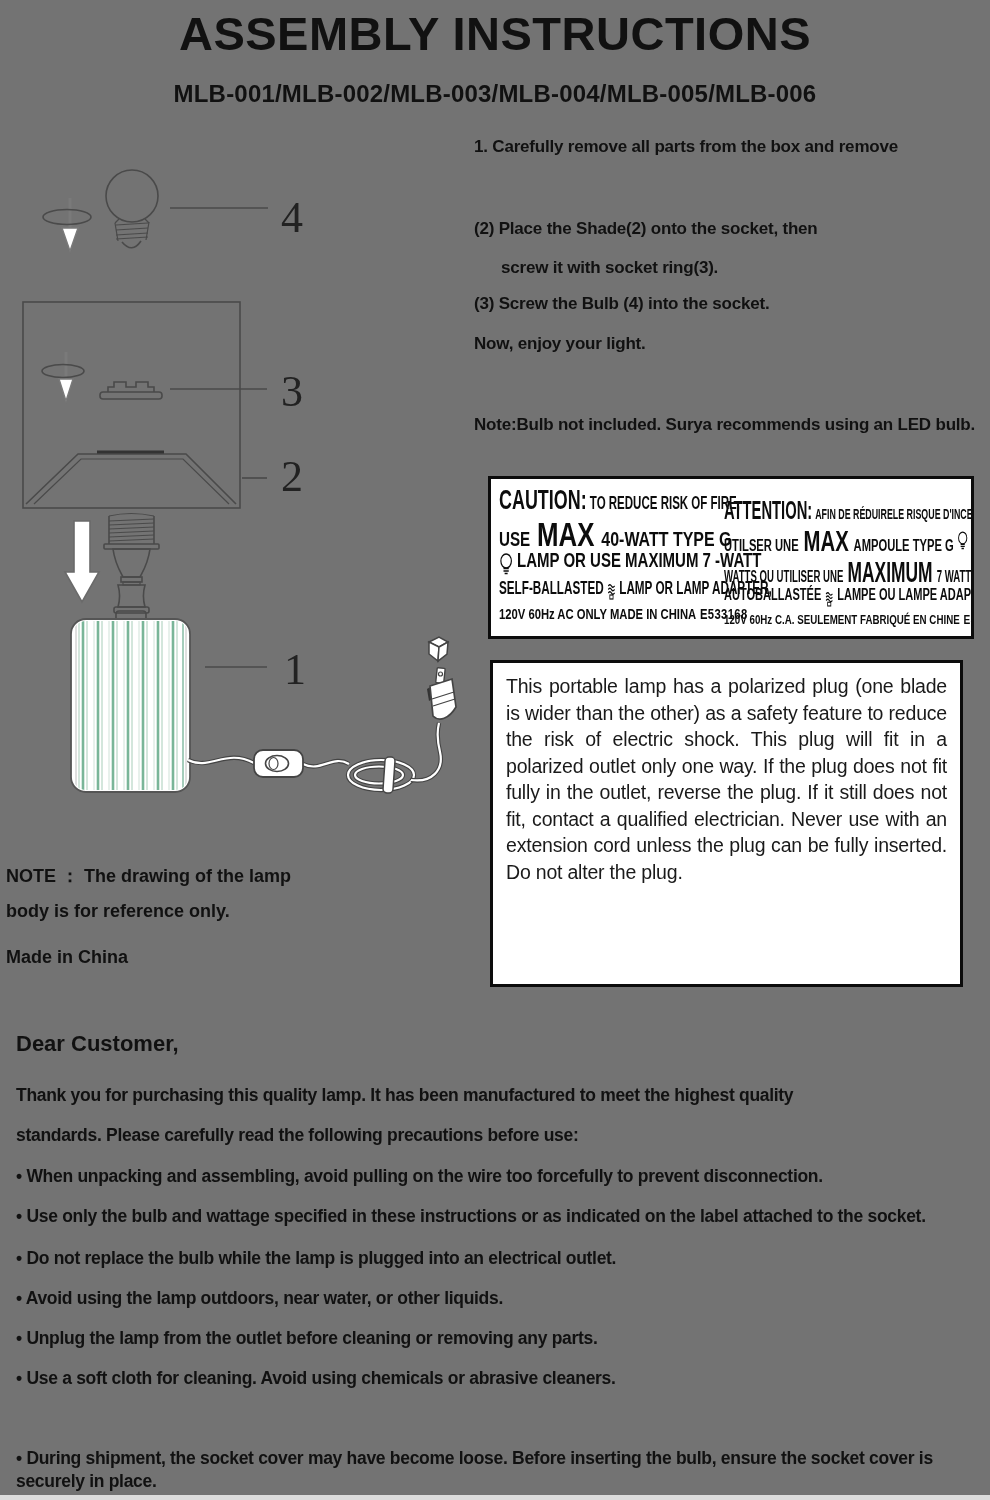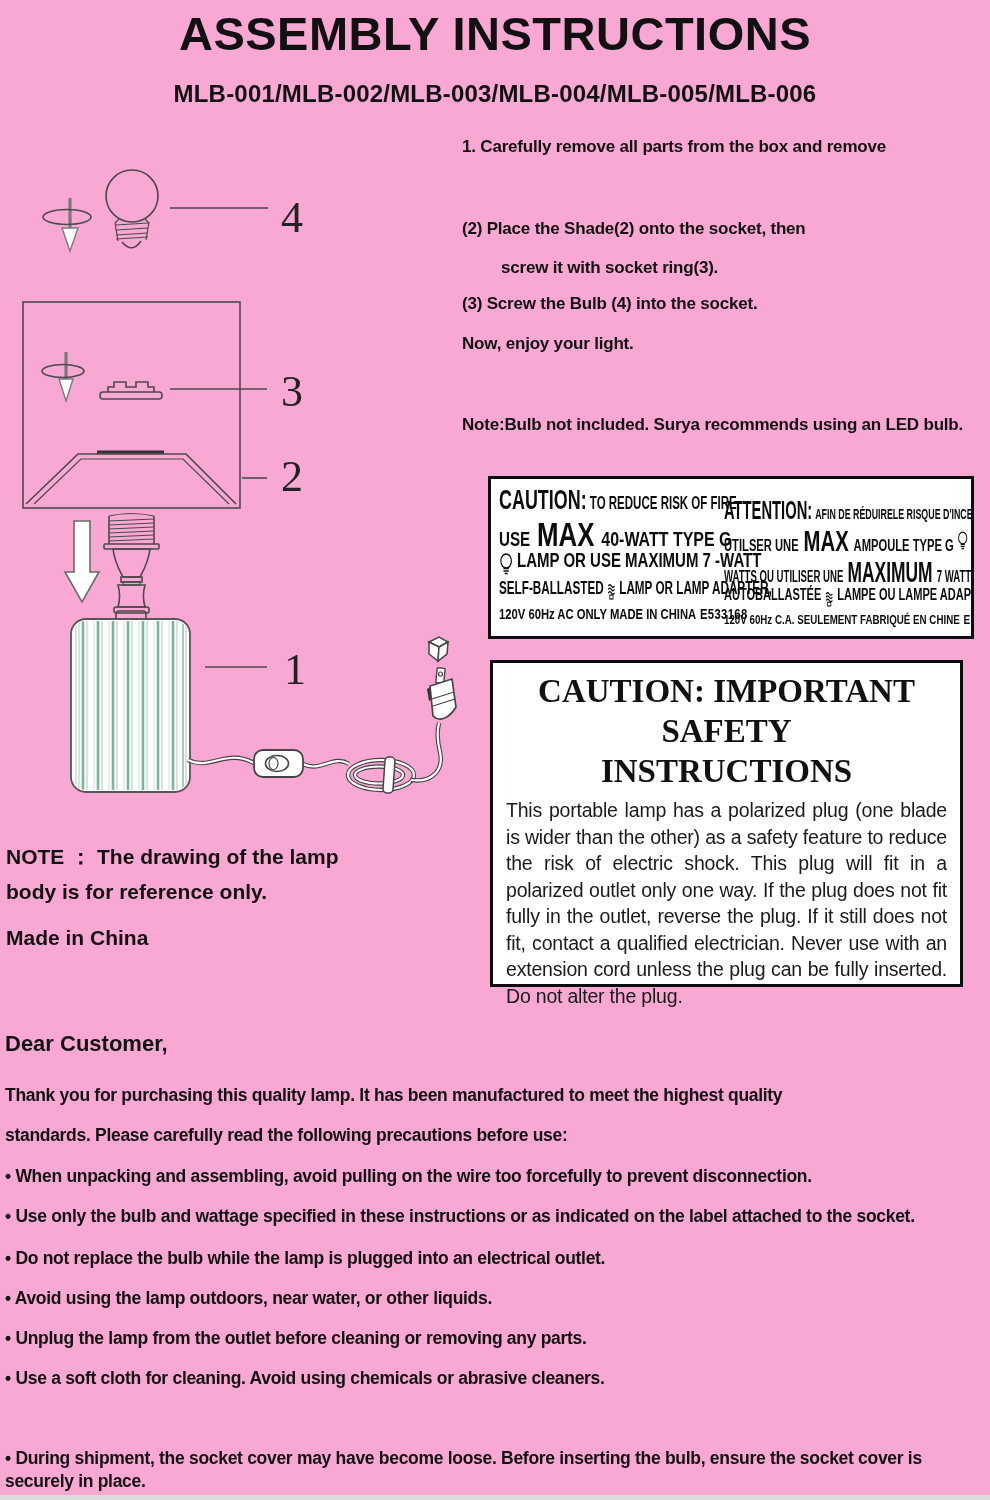--- a/index.html
+++ b/index.html
@@ -1,43 +1,43 @@
 <!DOCTYPE html>
 <html><head>
 <meta charset="utf-8">
 <style>
   html,body{margin:0;padding:0;background:#fff;}
-  #page{position:relative;width:990px;height:1500px;background:#f9a8d4;overflow:hidden;
+  #page{position:relative;width:990px;height:1500px;background:#737373;overflow:hidden;
         font-family:"Liberation Sans",sans-serif;color:#111;}
   .abs{position:absolute;}
   .nowrap{white-space:nowrap;}
   
   .title{left:0;top:6px;width:990px;text-align:center;font-size:47px;font-weight:bold;letter-spacing:.5px;}
   .models{left:0;top:80px;width:990px;text-align:center;font-size:24px;font-weight:bold;letter-spacing:.2px;}
   
-  .step{left:462px;font-size:17px;font-weight:bold;letter-spacing:-.2px;}
+  .step{left:474px;font-size:17px;font-weight:bold;letter-spacing:-.2px;}
   
   .ln{stroke:#4a4a4a;fill:none;stroke-width:1.6px;}
   .thin{stroke-width:1.2px;}
   .num{font-family:"Liberation Serif",serif;font-size:44px;fill:#222;font-weight:normal;}
   .cord-out{fill:none;stroke:#444;stroke-width:4.4px;}
   .cord-in{fill:none;stroke:#fff;stroke-width:2.2px;}
   
   #clabel{left:488px;top:476px;width:480px;height:157px;border:3px solid #0c0c0c;overflow:hidden;background:#fff;}
   .cl-col{position:absolute;top:5px;}
   .cl-line{display:flex;align-items:baseline;gap:5px;white-space:nowrap;transform-origin:0 60%;font-weight:bold;color:#0c0c0c;}
   .cl-line svg{align-self:center;flex:none;}
   
   #safety{left:490px;top:660px;width:473px;height:327px;border:3px solid #0c0c0c;background:#fff;box-sizing:border-box;padding:4px 13px;}
   .sf-title{font-family:"Liberation Serif",serif;font-weight:bold;font-size:33px;text-align:center;line-height:40px;margin-top:4px;}
   .sf-body{font-size:19.5px;line-height:26.5px;text-align:justify;margin-top:6px;color:#1a1a1a;letter-spacing:-.2px;}
   
-  .noteln{left:6px;font-size:21px;font-weight:bold;}
-  
-  .cust{left:5px;font-size:17.5px;font-weight:bold;letter-spacing:-.3px;}
+  .noteln{left:6px;font-size:18px;font-weight:bold;margin-top:21px;}
+  
+  .cust{left:16px;font-size:17.5px;font-weight:bold;letter-spacing:-.3px;}
   .greet{font-size:22px;letter-spacing:0;}
   .bullet{width:985px;line-height:23px;}
   #bottom-strip{left:0;top:1495px;width:990px;height:5px;background:#dcdcdc;}
 </style>
 </head>
 <body>
 
 <div id="page">
 
   <div class="abs title">ASSEMBLY INSTRUCTIONS</div>
@@ -239,24 +239,20 @@
         <span style="font-size:16px;">LAMPE OU LAMPE ADAPTATEUR.</span>
       </div>
       <div class="cl-line" style="height:22px;transform:scaleX(.75);">
         <span style="font-size:13px;">120V 60Hz C.A. SEULEMENT FABRIQUÉ EN CHINE</span>
         <span style="font-size:13.5px;letter-spacing:.5px;">E533168</span>
       </div>
     </div>
   </div>
 
   <div class="abs" id="safety">
-    <div class="sf-title">
-      <div>CAUTION: IMPORTANT SAFETY</div>
-      <div>INSTRUCTIONS</div>
-    </div>
     <div class="sf-body">This portable lamp has a polarized plug (one blade is wider than the other) as a safety feature to reduce the risk of electric shock. This plug will fit in a polarized outlet only one way. If the plug does not fit fully in the outlet, reverse the plug. If it still does not fit, contact a qualified electrician. Never use with an extension cord unless the plug can be fully inserted. Do not alter the plug.</div>
   </div>
 
   <div class="abs noteln nowrap" style="top:843px;">NOTE ： The drawing of the lamp</div>
   <div class="abs noteln nowrap" style="top:880px;">body is for reference only.</div>
   <div class="abs noteln nowrap" style="top:926px;">Made in China</div>
 
   <div class="abs cust greet nowrap" style="top:1031px;">Dear Customer,</div>
   <div class="abs cust nowrap" style="top:1085px;">Thank you for purchasing this quality lamp. It has been manufactured to meet the highest quality</div>
   <div class="abs cust nowrap" style="top:1125px;">standards. Please carefully read the following precautions before use:</div>

